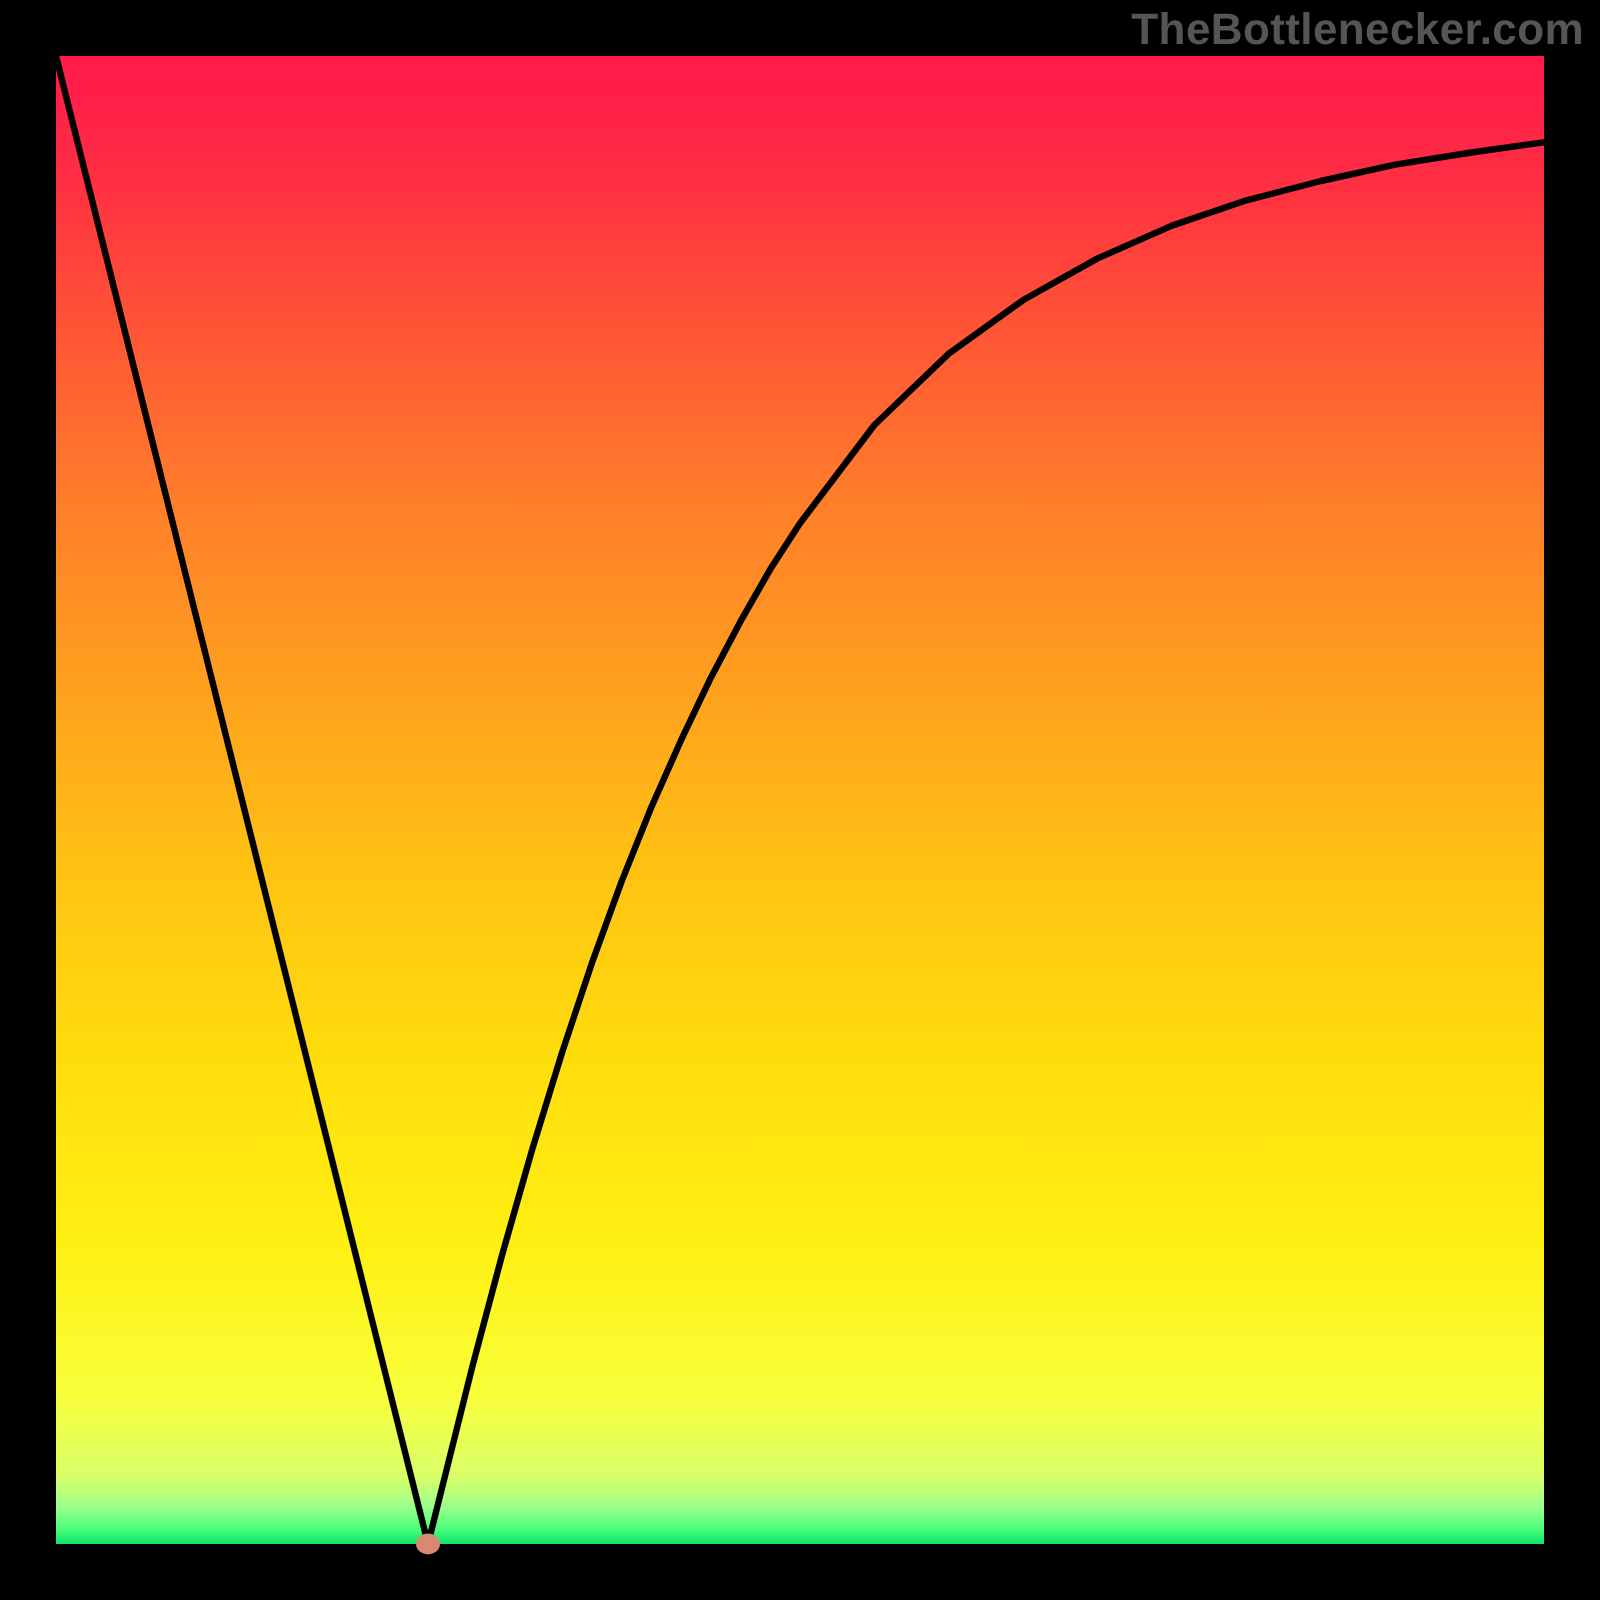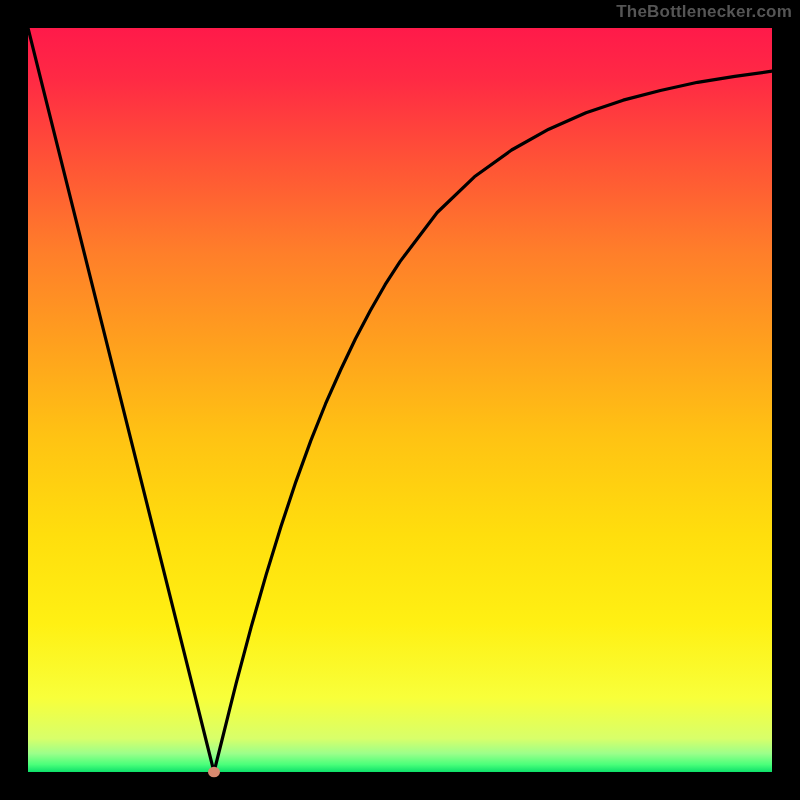--- a/index.html
+++ b/index.html
@@ -13,21 +13,21 @@
   }
   .container {
     position: relative;
     width: 800px;
     height: 800px;
   }
   .attribution {
     position: absolute;
     top: 2px;
     right: 8px;
-    font-size: 17px;
+    font-size: 22px;
     font-weight: 600;
     color: #555;
     letter-spacing: 0.2px;
     user-select: none;
     z-index: 10;
   }
   svg.chart {
     position: absolute;
     top: 0;
     left: 0;

